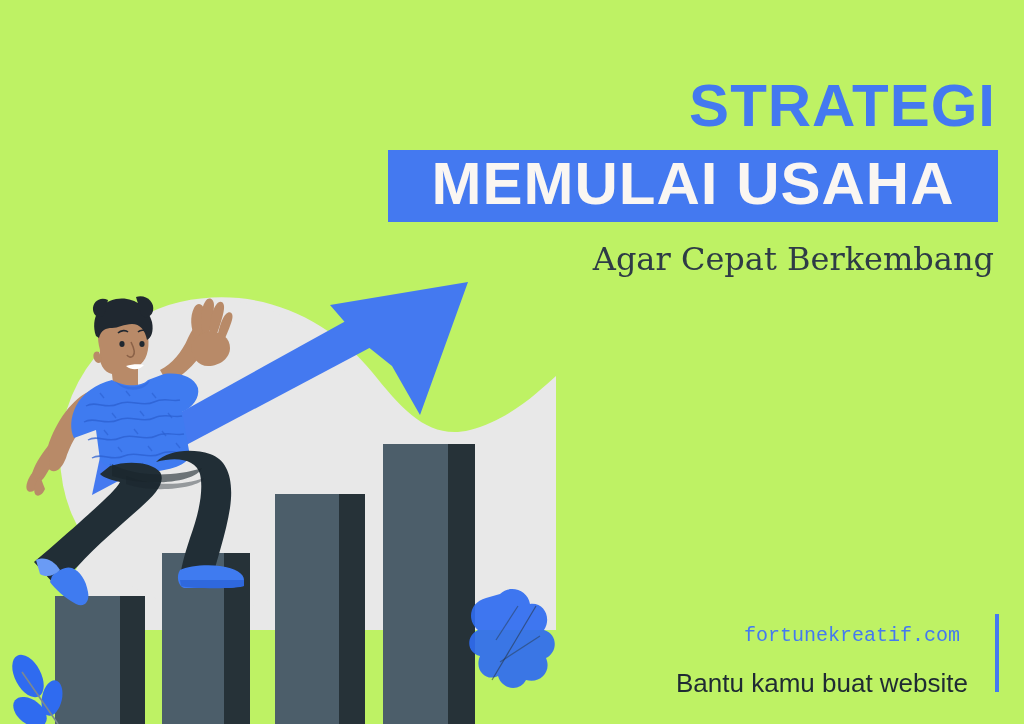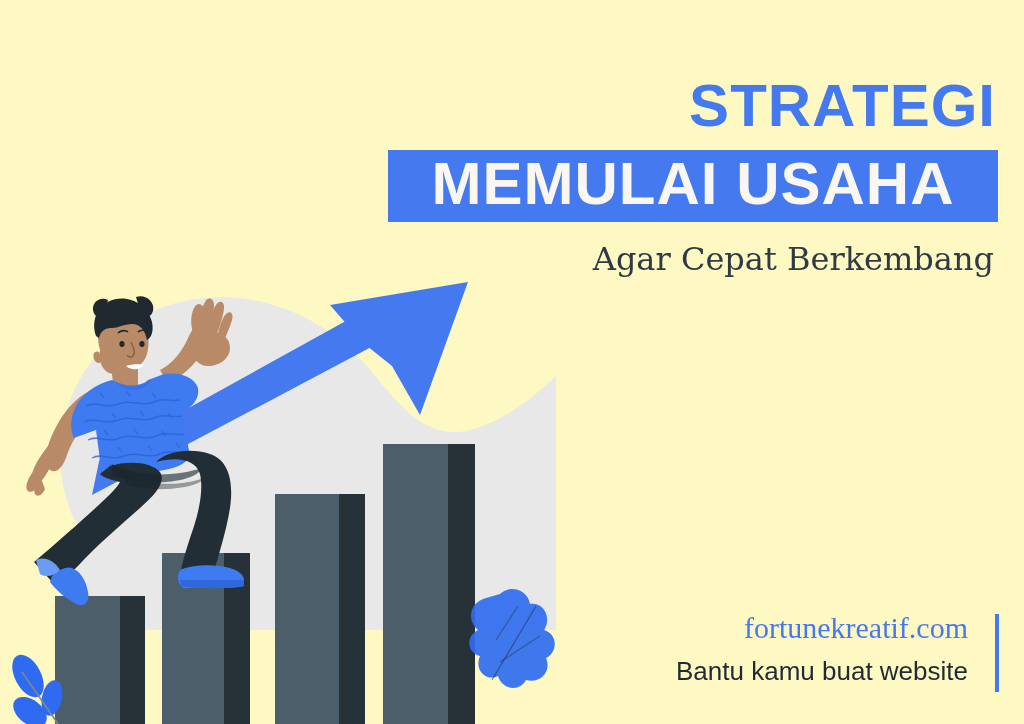--- a/index.html
+++ b/index.html
@@ -5,21 +5,21 @@
   html, body {
     margin: 0;
     padding: 0;
     background: #ffffff;
   }
   #poster {
     position: relative;
     width: 1024px;
     height: 724px;
     overflow: hidden;
-    background: #fef9c3;
+    background: #bef264;
     font-family: "Liberation Sans", sans-serif;
   }
 
   
   .headline-block {
     position: absolute;
     left: 388px;
     top: 70px;
     width: 610px;
   }
@@ -66,25 +66,25 @@
   }
 
   
   .footer-block {
     position: absolute;
     right: 56px;
     top: 608px;
     text-align: right;
   }
   .footer-domain {
-    font-family: Liberation Serif, serif;
-    font-size: 30px;
+    font-family: Liberation Mono, monospace;
+    font-size: 20px;
     line-height: 40px;
     color: #4479f0;
-    margin: 0;
+    margin: 8px;
   }
   .footer-tagline {
     font-family: Liberation Sans, sans-serif;
     font-size: 26px;
     line-height: 38px;
     color: #1f2a33;
     margin: 4px 0 0 0;
   }
   .footer-divider {
     position: absolute;

